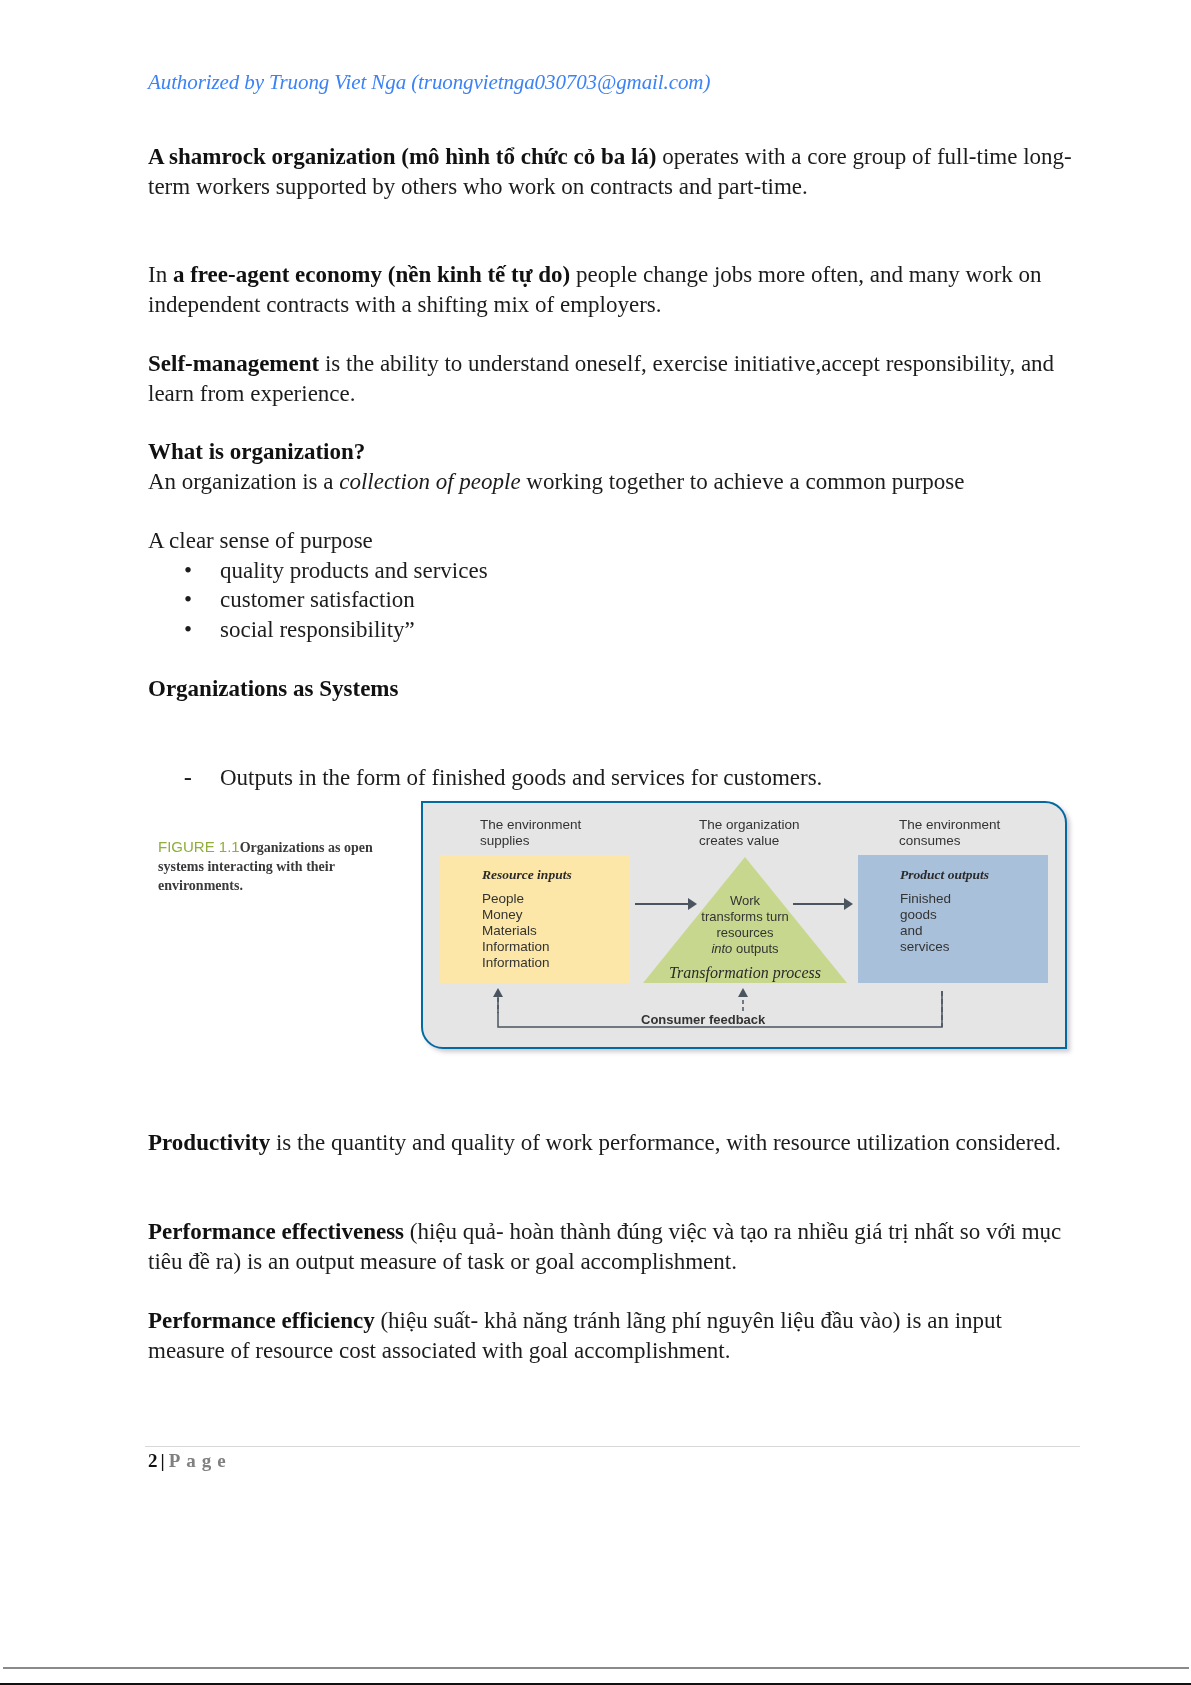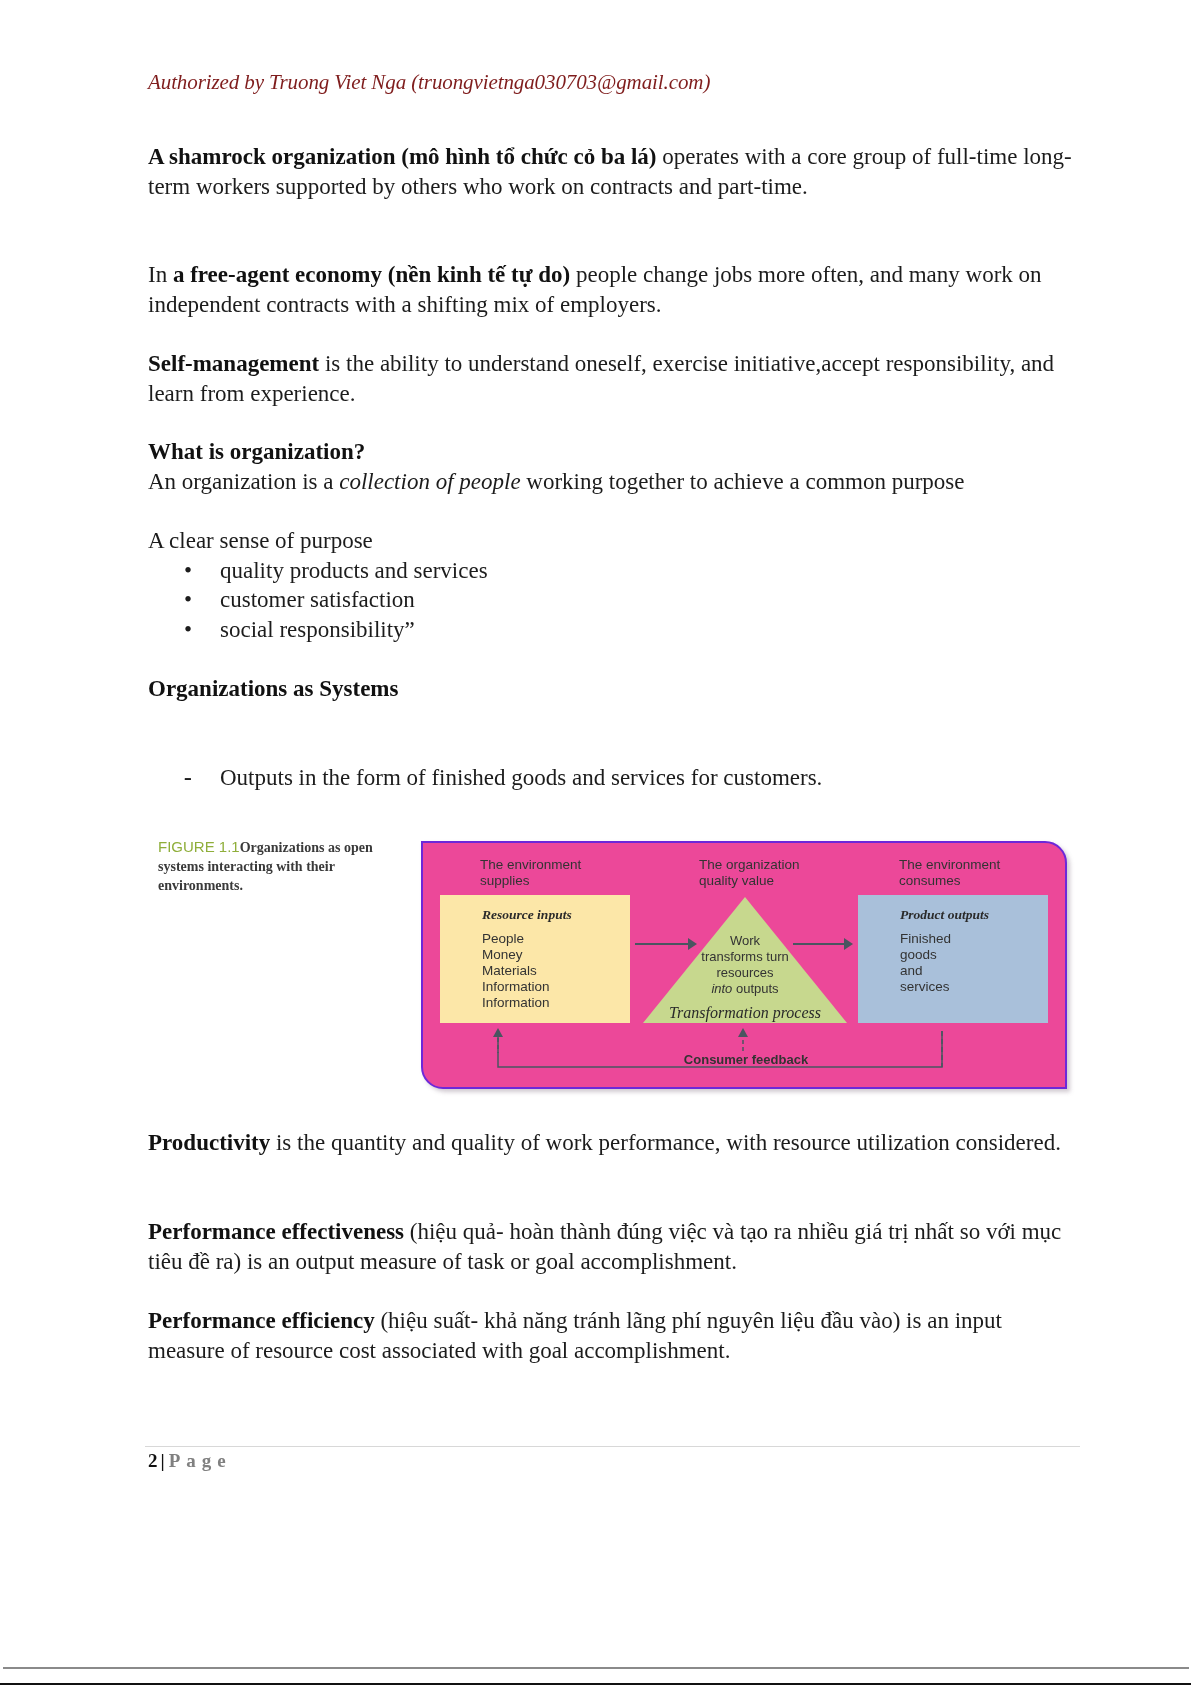--- a/index.html
+++ b/index.html
@@ -1,41 +1,41 @@
 <!DOCTYPE html>
 <html><head>
   <meta charset="utf-8">
   <style>
     html, body { margin: 0; padding: 0; background: #ffffff; }
     body { width: 1191px; height: 1685px; position: relative; overflow: hidden;
            font-family: "Liberation Serif", serif; color: #1a1a1a; }
     .page { position: absolute; left: 0; top: 0; width: 1191px; height: 1685px; }
 
     .header-note { position: absolute; left: 148px; top: 70px; font-style: italic;
-                   font-size: 21px; color: #7f1d1d; letter-spacing: -0.1px; }
+                   font-size: 21px; color: #3b82f6; letter-spacing: -0.1px; }
 
     .body-text { position: absolute; left: 148px; width: 930px; font-size: 23px;
                  line-height: 29.5px; color: #1c1c1c; }
     .body-text b { font-weight: bold; color: #111; }
     .body-text i { font-style: italic; }
     .block { margin: 0; }
 
     .list { margin: 0; padding: 0; list-style: none; }
     .list li { position: relative; padding-left: 72px; }
     .list li .marker { position: absolute; left: 36px; top: 0; }
 
     
     .fig-caption { position: absolute; left: 158px; top: 837px; width: 245px;
                    font-size: 14px; line-height: 19px; color: #333; }
     .fig-caption .fig-num { font-family: "Liberation Sans", sans-serif; color: #8fae3a;
                             font-size: 15px; }
     .fig-caption .fig-title { font-weight: bold; color: #3a3a3a; }
 
-    .diagram { position: absolute; left: 421px; top: 841px; width: 642px; height: 244px;
-               border: 2px solid #6d28d9; border-radius: 0 22px 0 22px; background: #ec4899;
+    .diagram { position: absolute; left: 421px; top: 801px; width: 642px; height: 244px;
+               border: 2px solid #0369a1; border-radius: 0 22px 0 22px; background: #e5e5e5;
                box-shadow: 3px 3px 4px rgba(120,100,120,0.35); }
     .diagram .col-head { position: absolute; font-family: "Liberation Sans", sans-serif;
                          font-size: 13.5px; line-height: 16px; color: #333; }
     .box { position: absolute; font-family: "Liberation Sans", sans-serif; }
     .box .box-title { font-family: "Liberation Serif", serif; font-weight: bold; font-style: italic;
                       font-size: 13.5px; color: #2a2a2a; margin-bottom: 8px; }
     .box .item { font-size: 13.5px; line-height: 16px; color: #333; }
     .box-inputs { left: 17px; top: 52px; width: 190px; height: 128px; background: #fce7a8;
                   padding: 12px 0 0 42px; box-sizing: border-box; }
     .box-outputs { left: 435px; top: 52px; width: 190px; height: 128px; background: #a9c0da;
@@ -46,21 +46,21 @@
                 font-family: "Liberation Sans", sans-serif; font-size: 13px; line-height: 16px; color: #333; }
     .tri-text i { font-style: italic; }
     .tri-label { position: absolute; left: 0; width: 204px; top: 107px; text-align: center;
                  font-family: "Liberation Serif", serif; font-weight: normal; font-style: italic;
                  font-size: 16px; color: #2a2a2a; }
 
     .arrow { position: absolute; height: 2px; background: #4a5560; }
     .arrow::after { content: ""; position: absolute; right: -2px; top: -5px;
                     border-left: 9px solid #4a5560; border-top: 6px solid transparent;
                     border-bottom: 6px solid transparent; }
-    .feedback-label { position: absolute; left: 218px; top: 209px; width: 210px; text-align: center;
+    .feedback-label { position: absolute; left: 218px; top: 209px; width: 210px; text-align: left;
                       font-family: "Liberation Sans", sans-serif; font-weight: bold; font-size: 13px; color: #333; }
 
     .footer-rule { position: absolute; left: 145px; top: 1446px; width: 935px; height: 1px; background: #d8d8d8; }
     .footer { position: absolute; left: 148px; top: 1450px; font-size: 19px; font-weight: bold; }
     .footer .pg-num { color: #111; }
     .footer .sep { color: #111; margin: 0 4px 0 3px; }
     .footer .pg-word { color: #808080; letter-spacing: 6px; }
 
     .page-end-rule { position: absolute; left: 3px; top: 1667px; width: 1186px; height: 2px; background: #8a8a8a; }
     .page-bottom { position: absolute; left: 0; top: 1683px; width: 1191px; height: 2px; background: #111; }
@@ -113,21 +113,21 @@
     <span class="fig-num">FIGURE 1.1</span><span class="fig-title">Organizations as open systems interacting with their environments.</span>
   </div>
 
   <div class="diagram">
     <div class="col-head" style="left:57px; top:14px;">
       <div>The environment</div>
       <div>supplies</div>
     </div>
     <div class="col-head" style="left:276px; top:14px;">
       <div>The organization</div>
-      <div>quality value</div>
+      <div>creates value</div>
     </div>
     <div class="col-head" style="left:476px; top:14px;">
       <div>The environment</div>
       <div>consumes</div>
     </div>
 
     <div class="box box-inputs">
       <div class="box-title">Resource inputs</div>
       <div class="item">People</div>
       <div class="item">Money</div>

